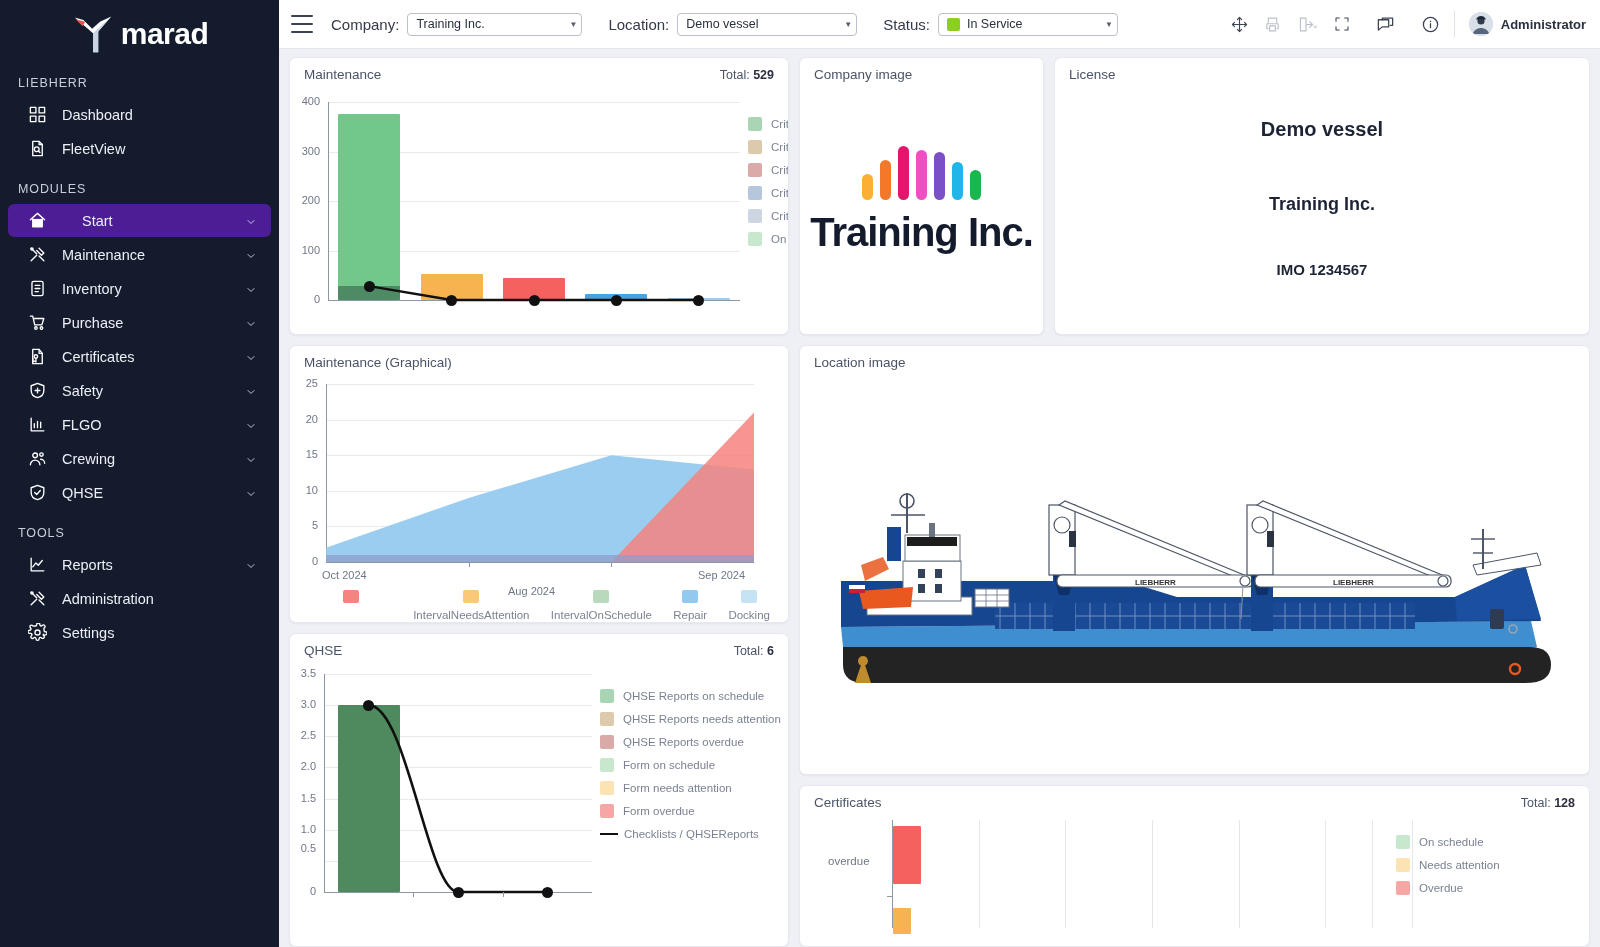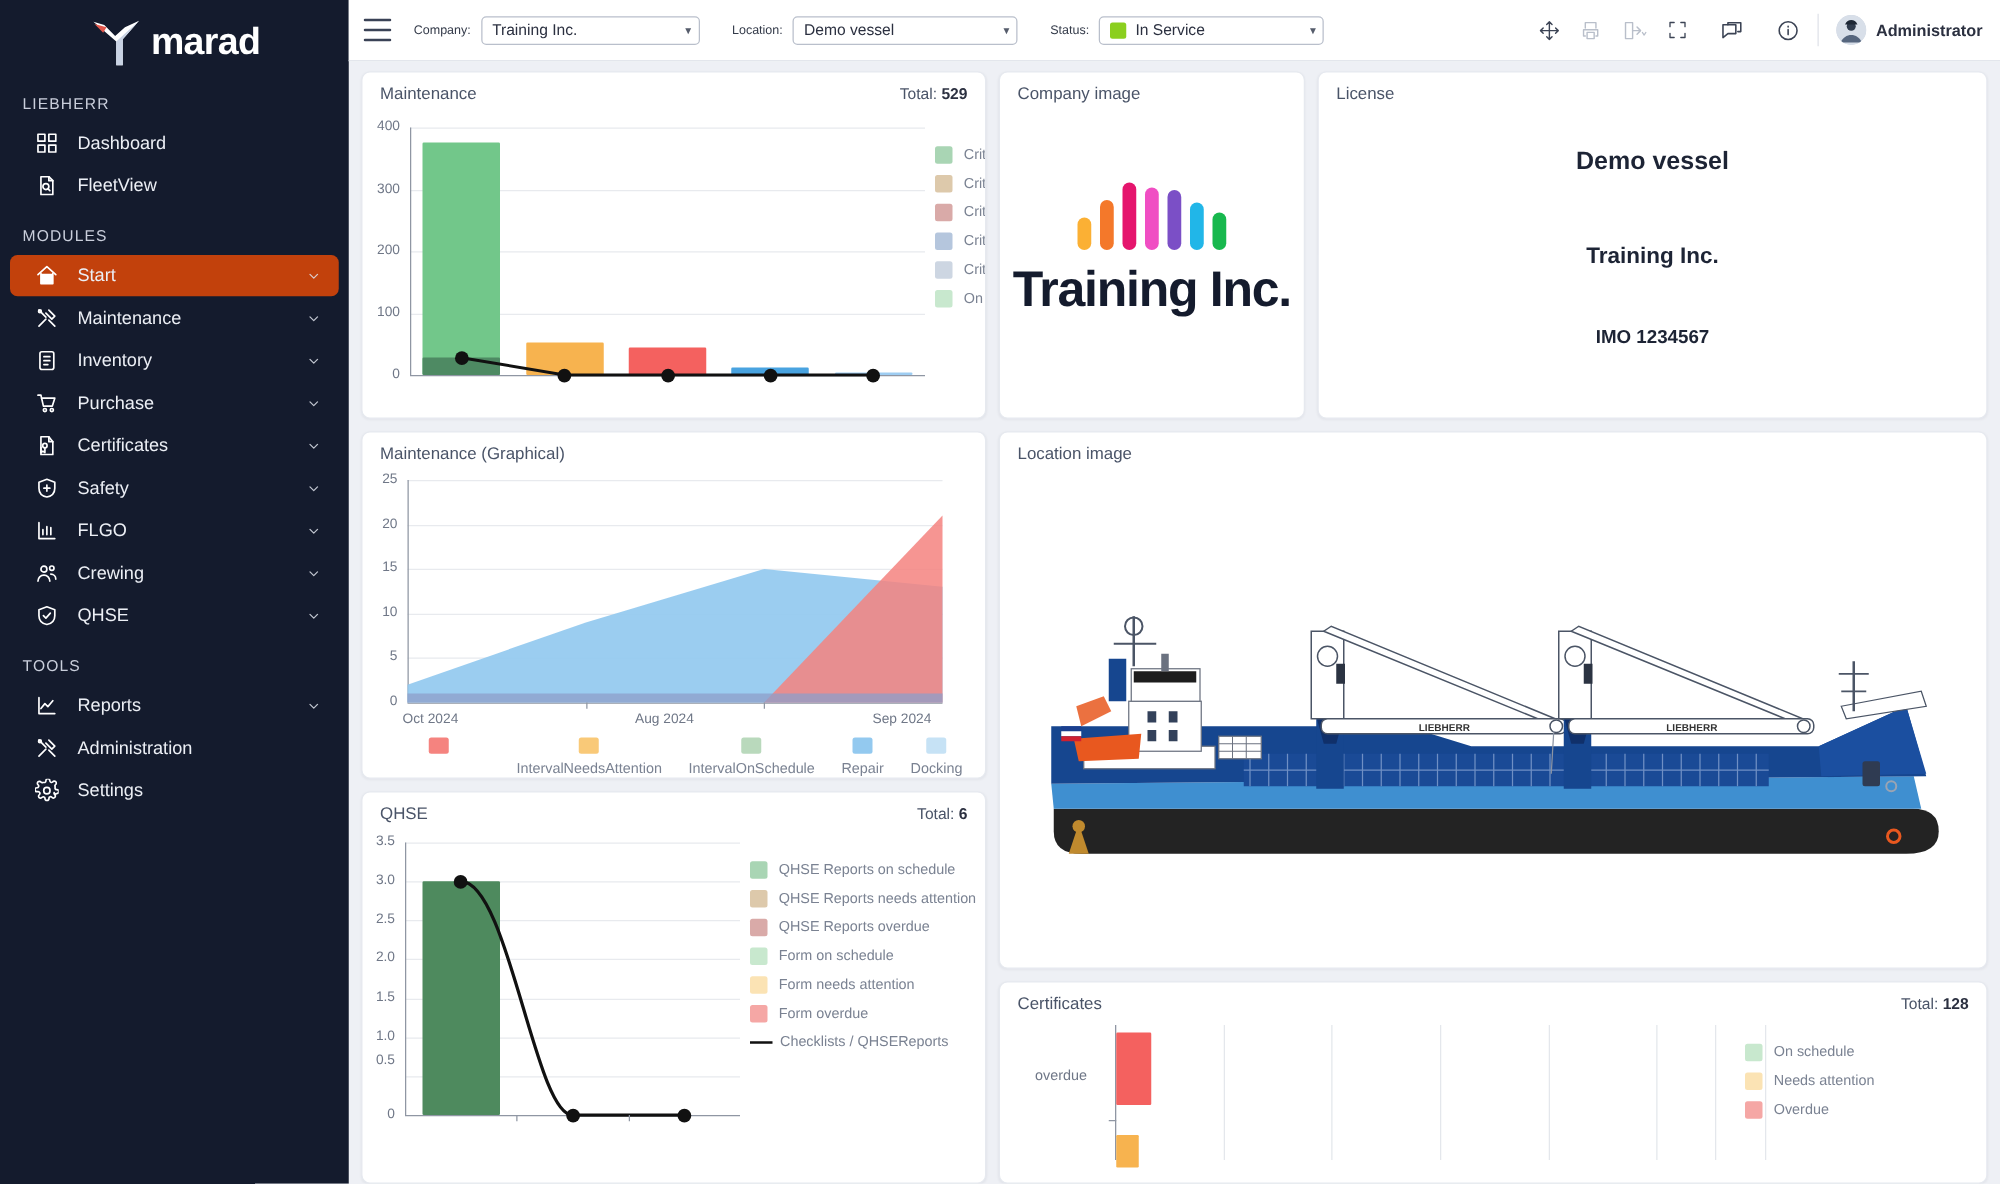--- a/index.html
+++ b/index.html
@@ -25,21 +25,21 @@
   .logo-text { font-size: 30px; font-weight: bold; letter-spacing: -0.5px; color: #fff; }
   .nav-section {
     font-size: 12.5px; letter-spacing: .9px; color: #c9cedb;
     padding: 16px 0 7px 18px; font-weight: 500;
   }
   .nav-item {
     display: flex; align-items: center; height: 33px;
     padding: 0 14px 0 18px; margin: 1px 8px; border-radius: 6px;
     cursor: pointer; font-size: 14.5px; color: #eceff5;
   }
-  .nav-item.active { background: #c2410c; }
+  .nav-item.active { background: #4c1d95; gap: 20px; }
   .nav-item .ico {
     width: 22px; height: 22px; flex: 0 0 22px; margin-right: 14px;
     display: flex; align-items: center; justify-content: center;
   }
   .nav-item .ico svg { width: 19px; height: 19px; stroke: #fff; fill: none;
     stroke-width: 1.7; stroke-linecap: round; stroke-linejoin: round; }
   .nav-item .lbl { flex: 1; }
   .chev { width: 12px; height: 12px; opacity: .85; }
   .chev svg { width: 12px; height: 12px; stroke: #dfe3ec; stroke-width: 2;
     fill: none; stroke-linecap: round; stroke-linejoin: round; }
@@ -49,21 +49,21 @@
 
   
   #topbar {
     height: 49px; flex: 0 0 49px; background: #fff;
     display: flex; align-items: center; padding: 0 14px 0 12px;
     border-bottom: 1px solid #e3e6ec;
   }
   .burger { width: 22px; height: 18px; display: flex; flex-direction: column;
     justify-content: space-between; cursor: pointer; margin-right: 18px; }
   .burger span { display: block; height: 2px; background: #3a4256; border-radius: 1px; }
-  .tb-label { font-size: 10px; color: #333a49; margin-right: 8px; }
+  .tb-label { font-size: 15px; color: #333a49; margin-right: 8px; }
   .tb-select {
     height: 23px; border: 1px solid #b9bfcb; border-radius: 4px; background: #fff;
     display: flex; align-items: center; padding: 0 4px 0 8px;
     font-size: 12.5px; color: #2b3040; cursor: pointer; margin-right: 26px;
   }
   .tb-select .val { flex: 1; white-space: nowrap; overflow: hidden; }
   .tb-select .caret { font-size: 8px; color: #555c6b; padding-left: 8px; }
   .sel-company { width: 175px; }
   .sel-location { width: 180px; }
   .sel-status { width: 180px; margin-right: 0; }
@@ -476,21 +476,21 @@
             <div class="ylabel" style="left: 0px; top: 147.4px; width: 28px;">5</div>
             <div class="ylabel" style="left: 0px; top: 183px; width: 28px;">0</div>
             <div class="axisline" style="left: 36px; top: 12px; width: 1px; height: 178px;"></div>
             <div class="axisline" style="left: 36px; top: 190px; width: 428px; height: 1px;"></div>
             <svg width="480" height="200" style="position: absolute; left: 0px; top: 0px;">
               <polygon points="36,175.76 178.66666666666666,125.92 321.3333333333333,83.2 464,97.44 464,190 36,190" fill="#93c9ef" opacity="0.92"></polygon>
               <polygon points="321.3333333333333,190 464,40.48000000000002 464,190" fill="#f5837f" opacity="0.85"></polygon>
               <polygon points="36,182.88 178.66666666666666,182.88 321.3333333333333,182.88 464,182.88 464,190 36,190" fill="#8e9ec9" opacity="0.75"></polygon>
             </svg>
             <div class="xlabel" style="left: 32px; top: 197px;">Oct 2024</div>
-            <div class="xlabel" style="left: 218px; top: 197px;">Aug 2024</div>
+            <div class="xlabel" style="left: 218px; top: 213px;">Aug 2024</div>
             <div class="xlabel" style="left: 408px; top: 197px;">Sep 2024</div>
             <div class="axisline" style="left: 178.667px; top: 190px; width: 1px; height: 5px;"></div>
             <div class="axisline" style="left: 321.333px; top: 190px; width: 1px; height: 5px;"></div>
             <div class="" style="position: absolute; left: 20px; top: 218px; width: 460px; display: flex; justify-content: space-between;">
               <div class="" style="display: flex; flex-direction: column; align-items: center; gap: 42px;">
                 <div class="" style="width: 16px; height: 13px; border-radius: 2px; background: rgb(245, 131, 127);"></div>
                 <div class="" style="font-size: 11.5px; color: rgb(122, 130, 146); margin-top: 6px; white-space: nowrap;">IntervalOverdue</div>
               </div>
               <div class="" style="display: flex; flex-direction: column; align-items: center;">
                 <div class="" style="width: 16px; height: 13px; border-radius: 2px; background: rgb(249, 201, 120);"></div>

